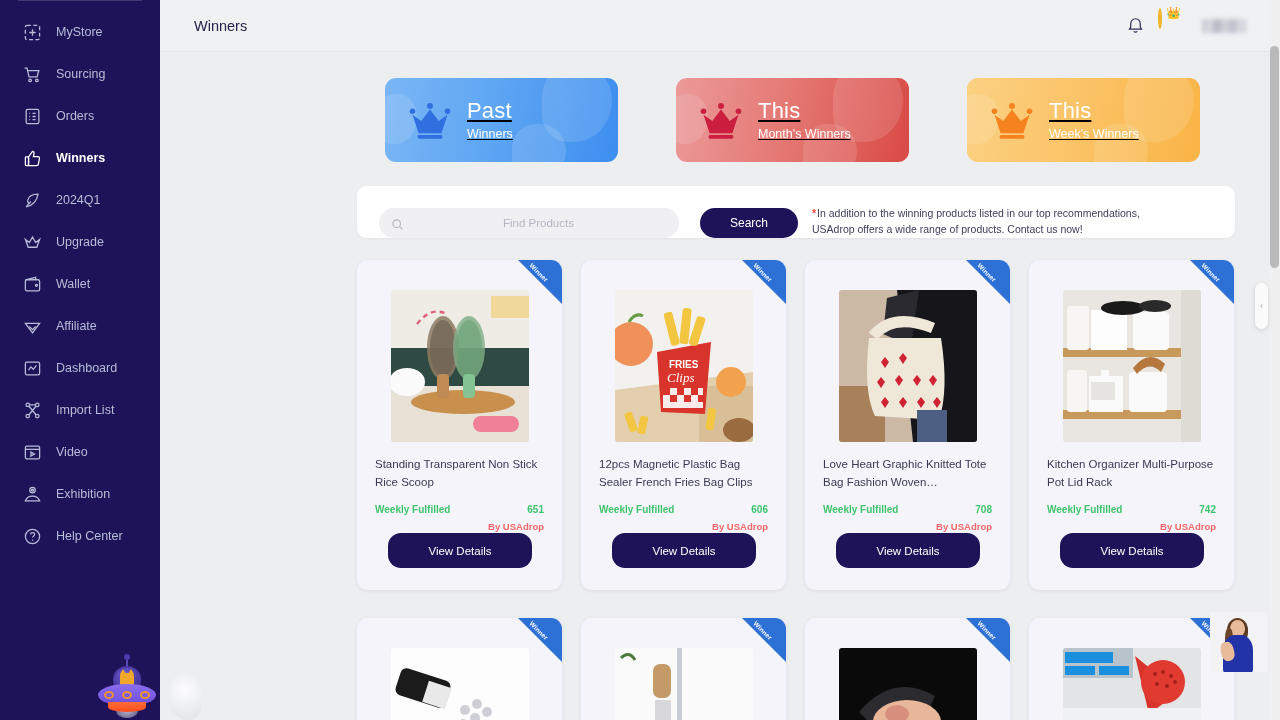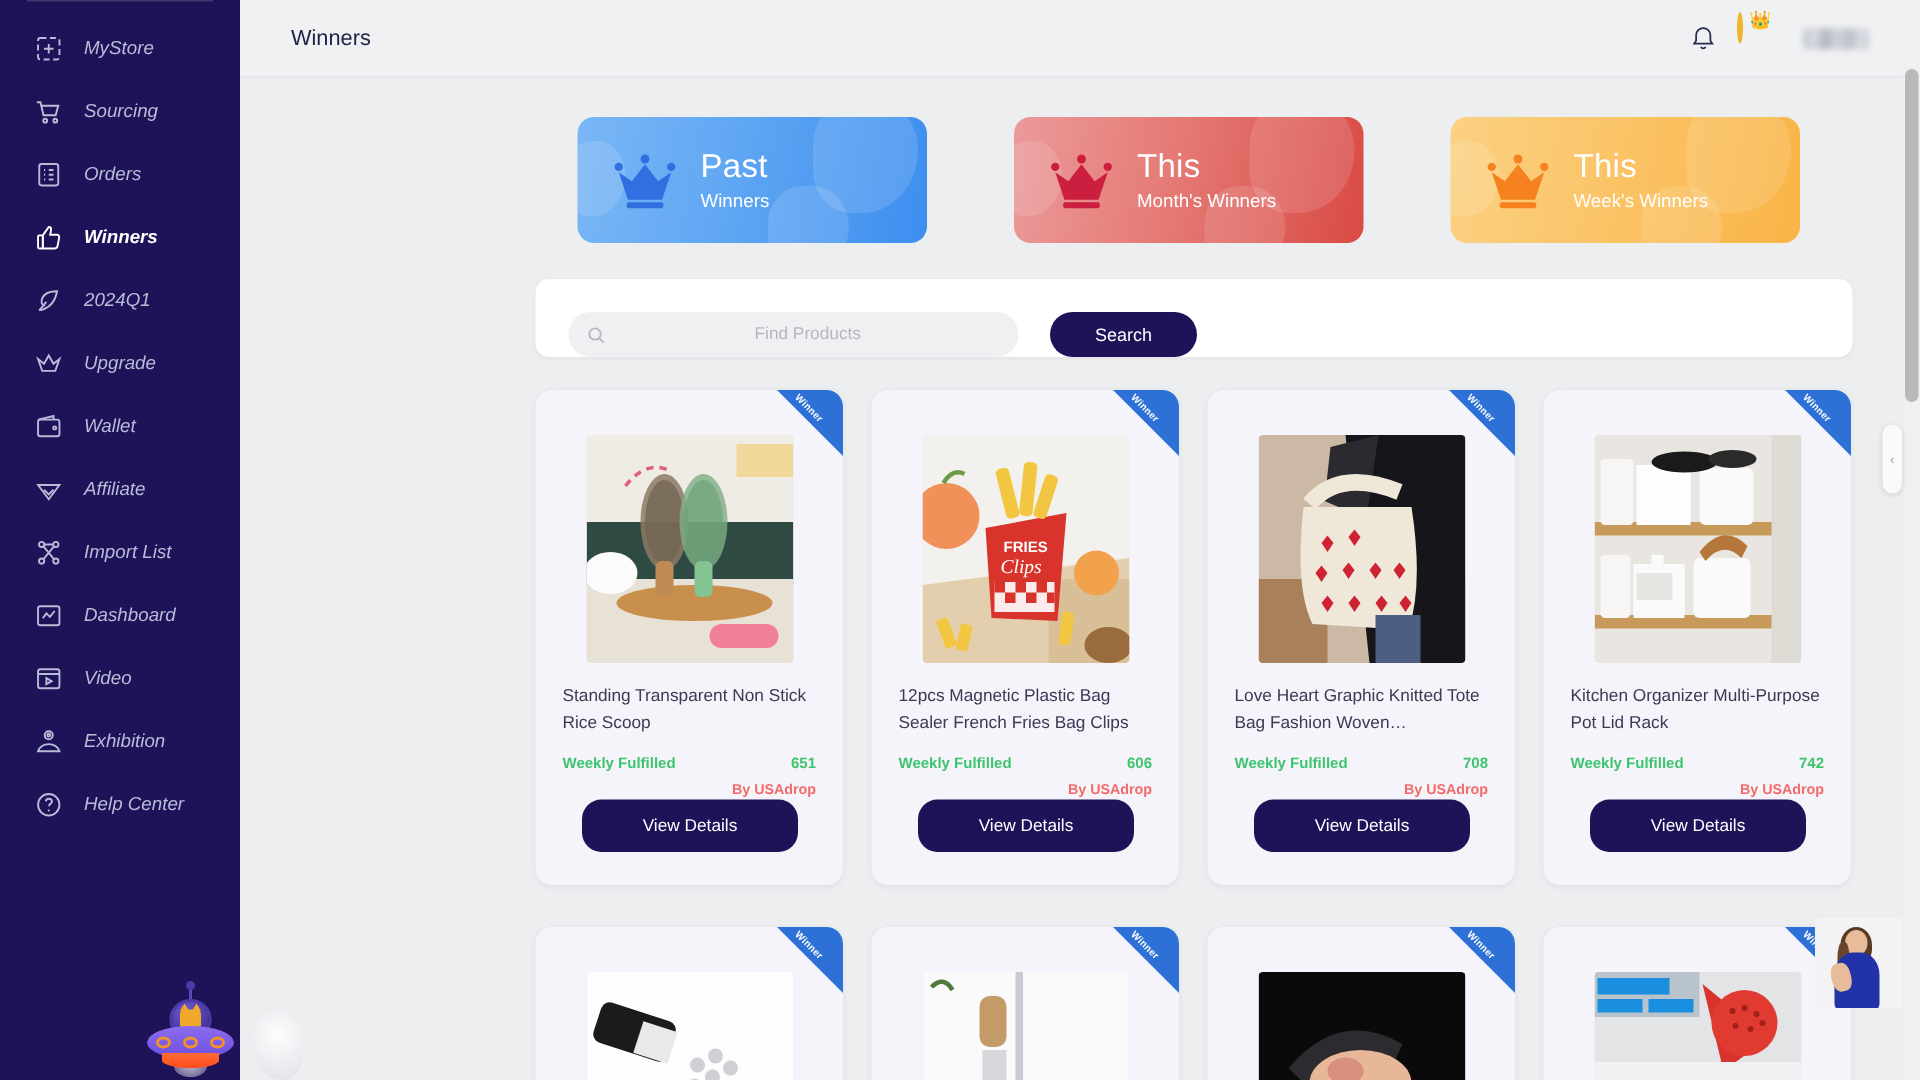--- a/index.html
+++ b/index.html
@@ -40,21 +40,21 @@
     cursor: pointer; position: relative;
   }
   .nav-item .ico {
     width: 21px; height: 21px; margin-right: 13px;
     display: flex; align-items: center; justify-content: center;
     flex: 0 0 21px;
   }
   .nav-item .ico svg { display: block; }
   .nav-item.active { color: #ffffff; font-weight: bold; }
   .nav-item.active .ico svg { stroke: #ffffff; }
-  .nav-label { white-space: nowrap; font-style: italic; }
+  .nav-label { white-space: nowrap; }
   .nav-caret { margin-left: auto; margin-right: 30px; font-size: 9px; color: #9a9ec4; }
 
   .ufo { position: absolute; left: 96px; bottom: 4px; width: 62px; height: 58px; }
   .ufo-body { position: absolute; left: 2px; top: 26px; width: 58px; height: 22px;
     background: linear-gradient(180deg,#8b6df0,#6d4ede); border-radius: 50%; }
   .ufo-dome { position: absolute; left: 17px; top: 8px; width: 28px; height: 26px;
     background: radial-gradient(circle at 40% 30%, #6d5bd0, #3a2b8a); border-radius: 50% 50% 45% 45%;
     border: 2px solid #4b3aa8; }
   .ufo-cat { position: absolute; left: 24px; top: 15px; width: 14px; height: 13px;
     background: #f0a82a; border-radius: 3px; }
@@ -97,21 +97,21 @@
     background: linear-gradient(95deg,#b9bcc8 0%,#d6d8df 18%,#a8abb8 34%,#cdd0d8 52%,#b2b5c2 70%,#d9dbe2 88%,#bcbfcb 100%);
     filter: blur(2.2px); opacity: .85;
   }
 
   .content {
     position: absolute; top: 52px; left: 0; right: 0; bottom: 0;
     overflow: hidden; padding: 0;
   }
 
   
-  .banners { display: flex; gap: 0; padding: 26px 0 0 225px; }
+  .banners { display: flex; gap: 0; padding: 26px 0 0 225px; text-decoration: underline; }
   .banner {
     width: 233px; height: 84px; border-radius: 11px;
     position: relative; overflow: hidden; cursor: pointer;
     display: flex; align-items: center; padding-left: 24px;
     margin-right: 58px;
   }
   .banner.blue { background: linear-gradient(100deg,#7ab6f5 0%,#62a8f3 40%,#3d8ef0 100%); }
   .banner.red  { background: linear-gradient(100deg,#eb9a9a 0%,#e57a75 45%,#d94a45 100%); }
   .banner.gold { background: linear-gradient(100deg,#fbd183 0%,#fbc468 45%,#f9b445 100%); }
   .banner .blob { position: absolute; border-radius: 48% 52% 60% 40%; background: rgba(255,255,255,0.13); }
@@ -323,38 +323,38 @@
               <path d="M3 8h18l-9 12L3 8z"></path>
               <path d="M8 12l4 4 4-4"></path>
             </svg>
           </span>
         <span class="nav-label">Affiliate</span>
       </div>
 
       <div class="nav-item">
         <span class="ico">
             <svg width="19" height="19" viewBox="0 0 24 24" fill="none" stroke="#b9bcd8" stroke-width="1.6">
+              <rect x="3" y="4" width="18" height="16" rx="2"></rect>
+              <path d="M7 14l3-4 3 3 4-5"></path>
+            </svg>
+          </span>
+        <span class="nav-label">Dashboard</span>
+      </div>
+
+      <div class="nav-item">
+        <span class="ico">
+            <svg width="19" height="19" viewBox="0 0 24 24" fill="none" stroke="#b9bcd8" stroke-width="1.6">
               <circle cx="6" cy="5" r="2.2"></circle>
               <circle cx="18" cy="5" r="2.2"></circle>
               <circle cx="6" cy="19" r="2.2"></circle>
               <circle cx="18" cy="19" r="2.2"></circle>
               <path d="M7.6 6.6l8.8 10.8M16.4 6.6L7.6 17.4M8.2 5h7.6"></path>
             </svg>
           </span>
         <span class="nav-label">Import List</span>
-      </div>
-
-      <div class="nav-item">
-        <span class="ico">
-            <svg width="19" height="19" viewBox="0 0 24 24" fill="none" stroke="#b9bcd8" stroke-width="1.6">
-              <rect x="3" y="4" width="18" height="16" rx="2"></rect>
-              <path d="M7 14l3-4 3 3 4-5"></path>
-            </svg>
-          </span>
-        <span class="nav-label">Dashboard</span>
       </div>
 
       <div class="nav-item">
         <span class="ico">
             <svg width="19" height="19" viewBox="0 0 24 24" fill="none" stroke="#b9bcd8" stroke-width="1.6">
               <rect x="3" y="4" width="18" height="16" rx="2"></rect>
               <path d="M3 8h18"></path>
               <path d="M10 11.5l4.5 2.5-4.5 2.5z"></path>
             </svg>
           </span>
@@ -486,20 +486,24 @@
         <label class="search-input-wrap">
           <span class="search-ico">
             <svg width="13" height="13" viewBox="0 0 24 24" fill="none" stroke="#b6b6c0" stroke-width="2.2">
                 <circle cx="10.5" cy="10.5" r="7"></circle>
                 <path d="M15.6 15.6L21 21"></path>
               </svg>
           </span>
           <input class="search-input" type="text" placeholder="Find Products" style="">
         </label>
         <button class="search-btn">Search</button>
+        <div class="search-note">
+          <span class="ast">*</span><span>In addition to the winning products listed in our top recommendations,</span><br>
+          <span>USAdrop offers a wide range of products. Contact us now!</span>
+        </div>
       </div>
 
       <div class="grid">
 
         <div class="card">
           <div class="ribbon">
               <span>Winner</span>
             </div>
           <div class="card-img">
             <svg class="art" viewBox="0 0 138 152" preserveAspectRatio="none">

